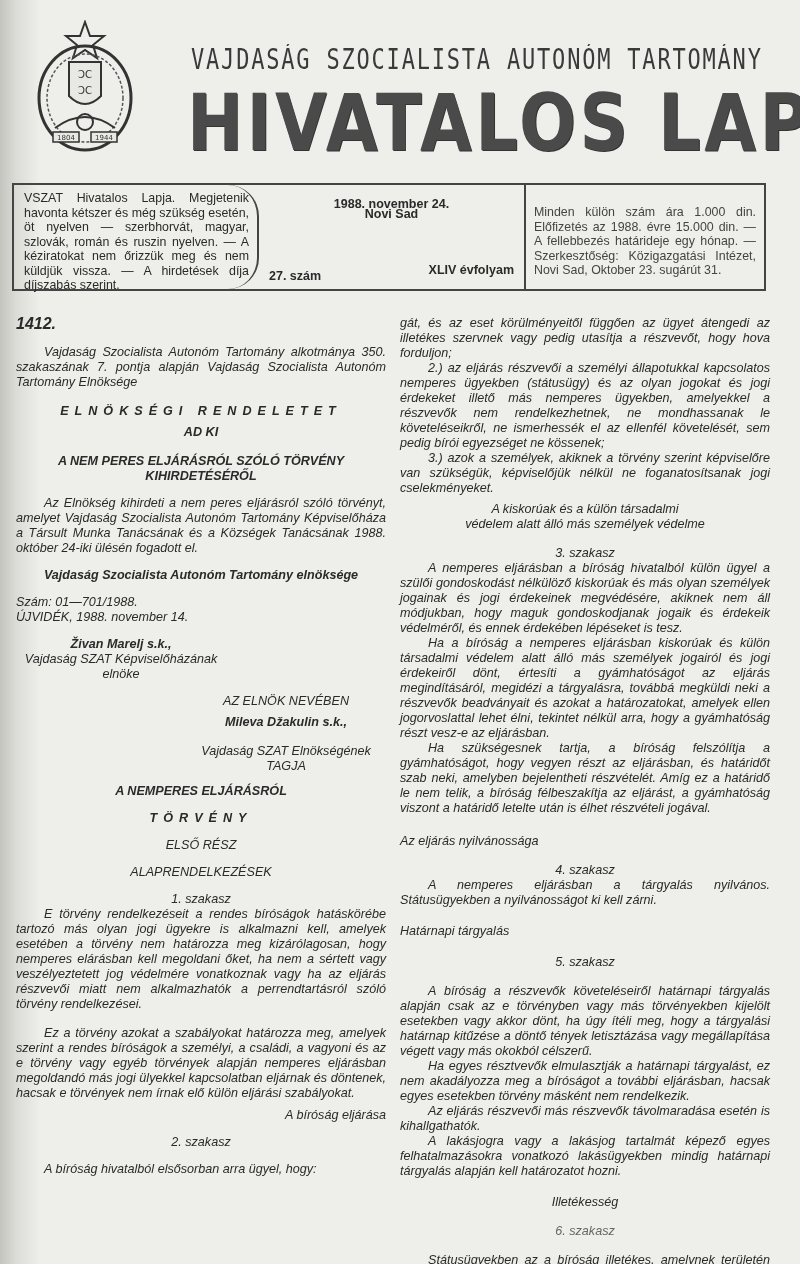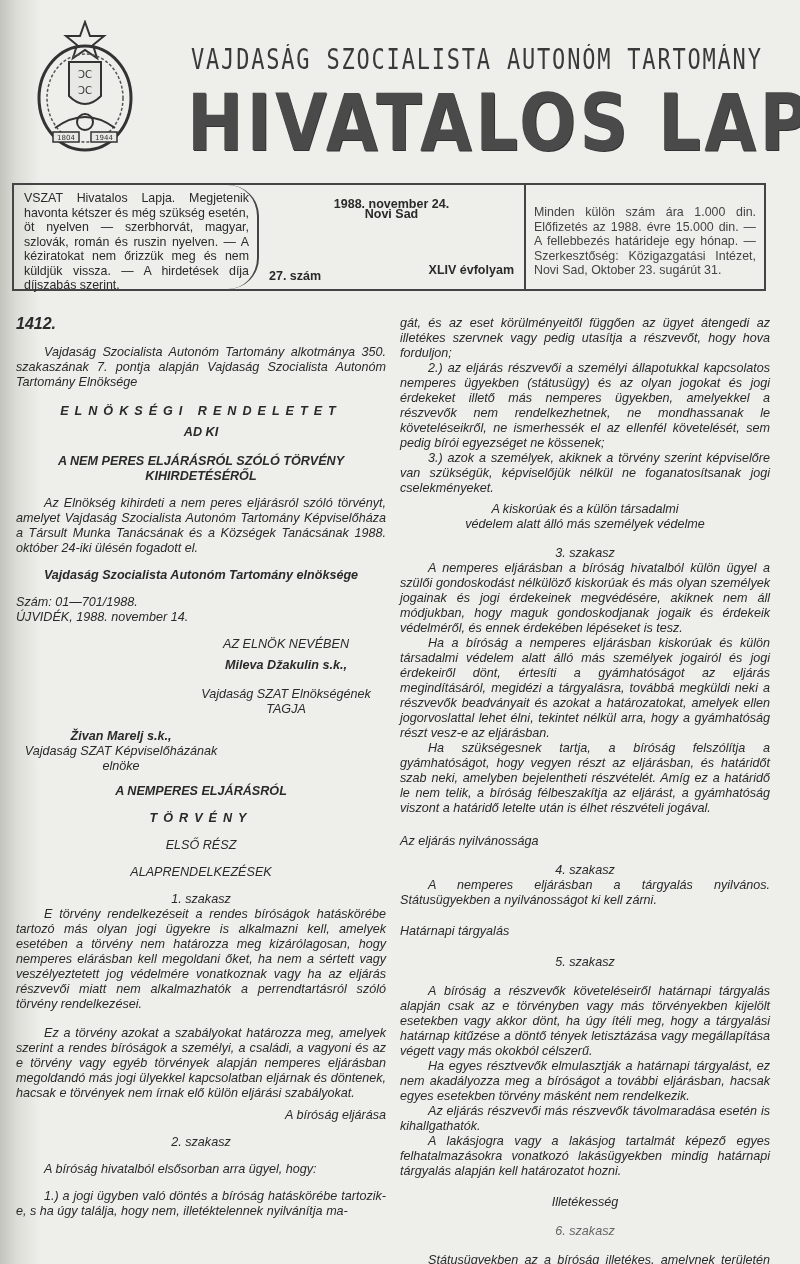--- a/index.html
+++ b/index.html
@@ -104,42 +104,41 @@
 <article class="col col-left">
   <p class="law-no">1412.</p>
   <p class="p">Vajdaság Szocialista Autonóm Tartomány alkotmánya 350. szakaszának 7. pontja alapján Vajdaság Szocialista Autonóm Tartomány Elnöksége</p>
   <p class="c b spaced" style="margin-top:14px;">ELNÖKSÉGI RENDELETET</p>
   <p class="c b" style="margin-top:6px;text-align:center;">AD KI</p>
   <p class="c b" style="margin-top:14px; padding:0 4px;">A NEM PERES ELJÁRÁSRÓL SZÓLÓ TÖRVÉNY KIHIRDETÉSÉRŐL</p>
   <p class="p" style="margin-top:12px;">Az Elnökség kihirdeti a nem peres eljárásról szóló törvényt, amelyet Vajdaság Szocialista Autonóm Tartomány Képviselőháza a Társult Munka Tanácsának és a Községek Tanácsának 1988. október 24-iki ülésén fogadott el.</p>
   <p class="c b" style="margin-top:12px;">Vajdaság Szocialista Autonóm Tartomány elnöksége</p>
   <p class="p noindent" style="margin-top:12px;">Szám: 01—701/1988.</p>
   <p class="p noindent">ÚJVIDÉK, 1988. november 14.</p>
+  <div style="width:210px; margin-top:12px; text-align:center;">
+    <p class="c b">Živan Marelj s.k.,</p>
+    <p class="c">Vajdaság SZAT Képviselőházának</p>
+    <p class="c">elnöke</p>
+  </div>
   <div style="margin-left:170px; margin-top:12px; text-align:center;">
     <p class="c">AZ ELNÖK NEVÉBEN</p>
     <p class="c b" style="margin-top:6px;">Mileva Džakulin s.k.,</p>
     <p class="c" style="margin-top:14px;">Vajdaság SZAT Elnökségének</p>
     <p class="c">TAGJA</p>
-  </div>
-  <div style="width:210px; margin-top:12px; text-align:center;">
-    <p class="c b">Živan Marelj s.k.,</p>
-    <p class="c">Vajdaság SZAT Képviselőházának</p>
-    <p class="c">elnöke</p>
   </div>
   <p class="c b" style="margin-top:10px;">A NEMPERES ELJÁRÁSRÓL</p>
   <p class="c b spaced" style="margin-top:12px;">TÖRVÉNY</p>
   <p class="c" style="margin-top:12px;">ELSŐ RÉSZ</p>
   <p class="c" style="margin-top:12px;">ALAPRENDELKEZÉSEK</p>
   <p class="c" style="margin-top:12px;">1. szakasz</p>
   <p class="p">E törvény rendelkezéseit a rendes bíróságok hatáskörébe tartozó más olyan jogi ügyekre is alkalmazni kell, amelyek esetében a törvény nem határozza meg kizárólagosan, hogy nemperes elárásban kell megoldani őket, ha nem a sértett vagy veszélyeztetett jog védelmére vonatkoznak vagy ha az eljárás részvevői miatt nem alkalmazhatók a perrendtartásról szóló törvény rendelkezései.</p>
   <p class="p" style="margin-top:14px;">Ez a törvény azokat a szabályokat határozza meg, amelyek szerint a rendes bíróságok a személyi, a családi, a vagyoni és az e törvény vagy egyéb törvények alapján nemperes eljárásban megoldandó más jogi ülyekkel kapcsolatban eljárnak és döntenek, hacsak e törvények nem írnak elő külön eljárási szabályokat.</p>
   <p class="c" style="margin-top:7px;text-align:right;">A bíróság eljárása</p>
   <p class="c" style="margin-top:12px;">2. szakasz</p>
   <p class="p" style="margin-top:12px;">A bíróság hivatalból elsősorban arra ügyel, hogy:</p>
-  <p class="p" style="margin-top:12px;">1.) a jogi ügyben való döntés a bíróság hatáskörébe tartozik-e, s ha úgy találja, hogy nem, illetéktelennek nyilvánítja ma-</p>
 </article>
 
 <article class="col col-right">
   <p class="p noindent">gát, és az eset körülményeitől függően az ügyet átengedi az illetékes szervnek vagy pedig utasítja a részvevőt, hogy hova forduljon;</p>
   <p class="p">2.) az eljárás részvevői a személyi állapotukkal kapcsolatos nemperes ügyekben (státusügy) és az olyan jogokat és jogi érdekeket illető más nemperes ügyekben, amelyekkel a részvevők nem rendelkezhetnek, ne mondhassanak le követeléseikről, ne ismerhessék el az ellenfél követelését, sem pedig bírói egyezséget ne kössenek;</p>
   <p class="p">3.) azok a személyek, akiknek a törvény szerint képviselőre van szükségük, képviselőjük nélkül ne foganatosítsanak jogi cselekményeket.</p>
   <p class="c" style="margin-top:6px;">A kiskorúak és a külön társadalmi</p>
   <p class="c">védelem alatt álló más személyek védelme</p>
   <p class="c" style="margin-top:14px;">3. szakasz</p>
   <p class="p">A nemperes eljárásban a bíróság hivatalból külön ügyel a szülői gondoskodást nélkülöző kiskorúak és más olyan személyek jogainak és jogi érdekeinek megvédésére, akiknek nem áll módjukban, hogy maguk gondoskodjanak jogaik és érdekeik védelméről, és ennek érdekében lépéseket is tesz.</p>

